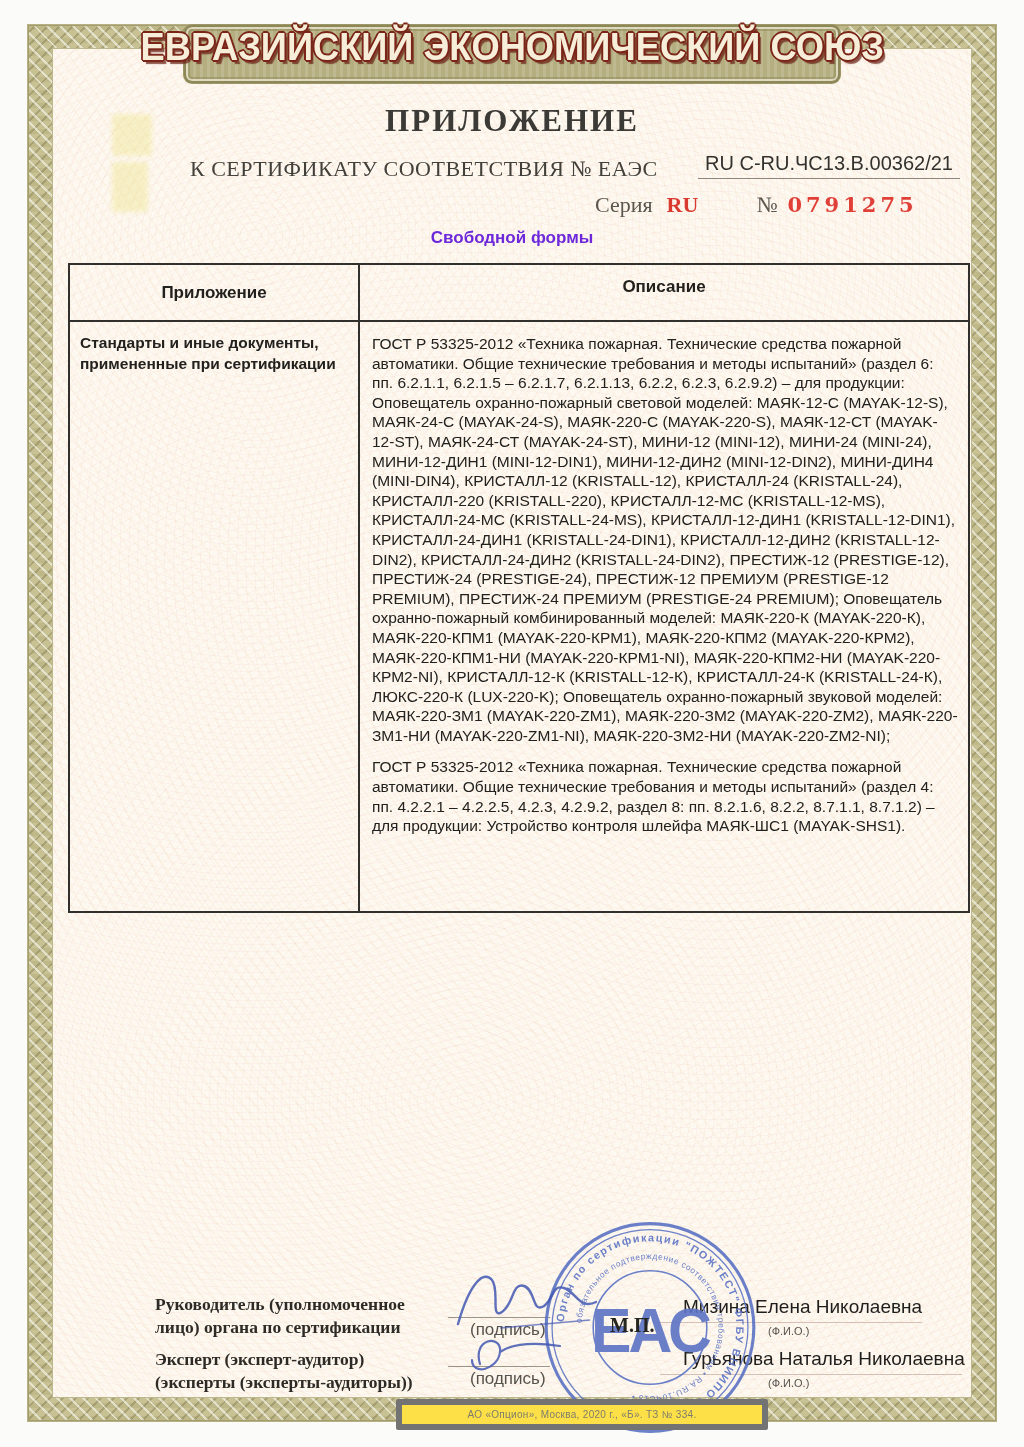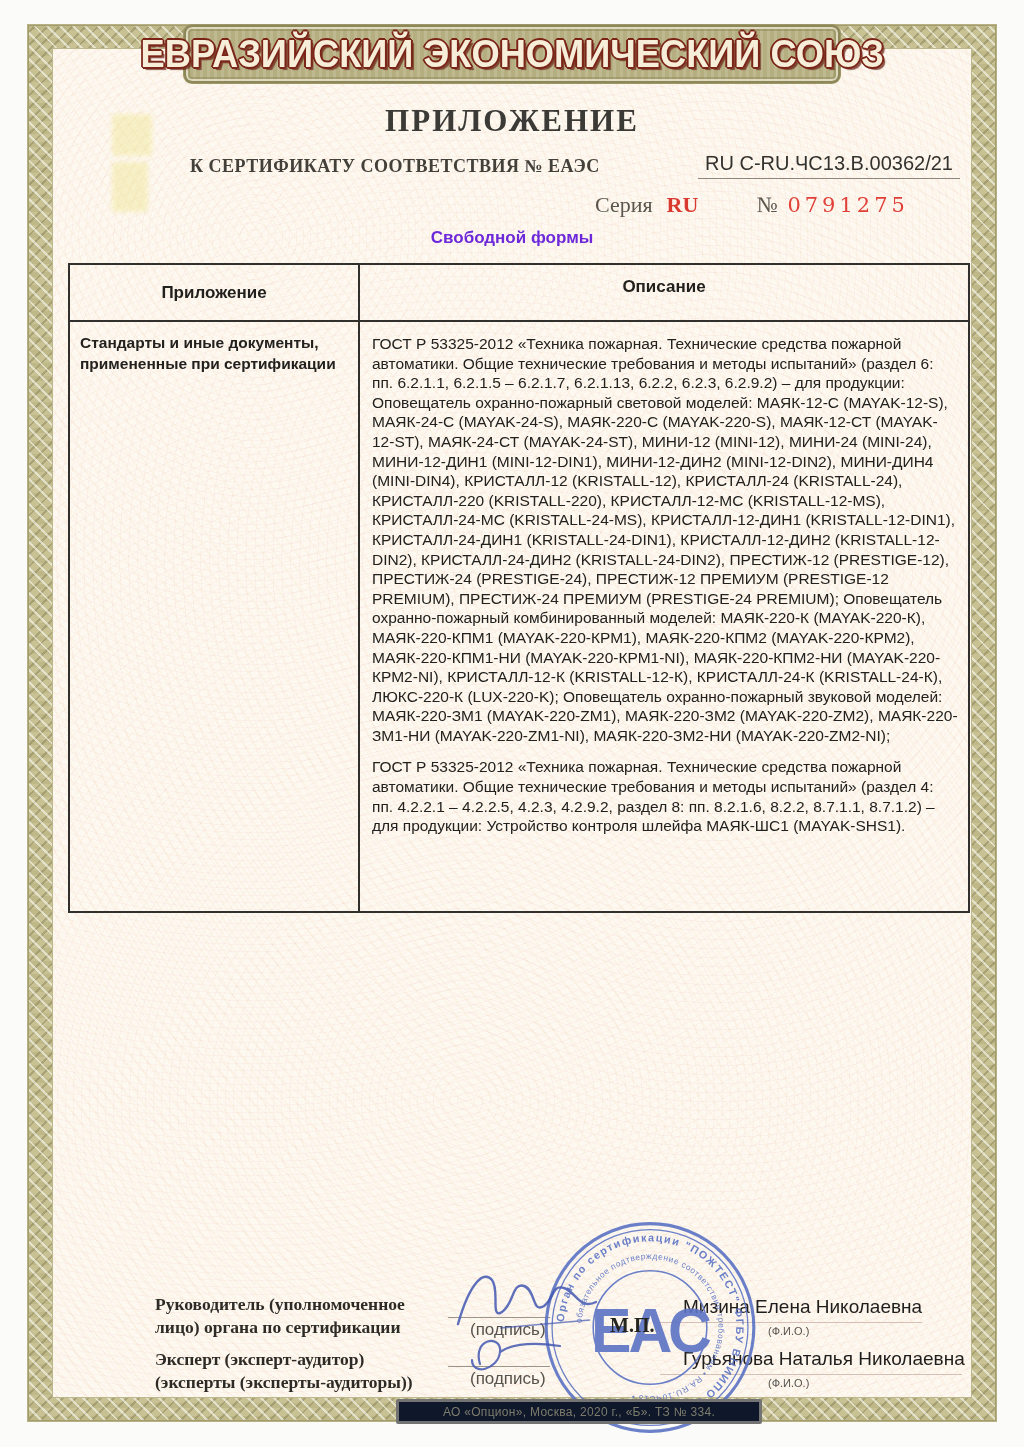--- a/index.html
+++ b/index.html
@@ -33,47 +33,47 @@
   .wm{position:absolute;background:#e9df5e;opacity:.28;filter:blur(2px);border-radius:3px;}
 
   
   .banner{
     position:absolute;left:50%;top:25px;transform:translateX(-50%);
     width:652px;height:54px;
     background-color:#b5ae80;
     background-image:repeating-linear-gradient(90deg, rgba(255,255,245,.14) 0 3px, rgba(0,0,0,0) 3px 7px);
     border:2px solid #8e8858;border-radius:8px;
     box-shadow: inset 0 0 0 2px rgba(252,250,235,.65), inset 0 0 0 4px rgba(142,136,88,.5), 0 0 0 1px #9d9668;
-    display:flex;align-items:center;justify-content:center;
+    display:flex;justify-content:center;
   }
   .banner-text{
     font-family:"Liberation Sans",sans-serif;font-weight:700;font-size:37px;
     color:#f6eed8;letter-spacing:0px;white-space:nowrap;transform:scale(.98,1.06);
     text-shadow:
       -2px 0 0 #7b2418, 2px 0 0 #7b2418, 0 -2px 0 #7b2418, 0 2px 0 #7b2418,
       -1px -1px 0 #7b2418, 1px -1px 0 #7b2418, -1px 1px 0 #7b2418, 1px 1px 0 #7b2418,
       3px 3px 1px rgba(104,32,20,.75);
   }
 
   .title{
     position:absolute;left:0;top:103px;width:1024px;text-align:center;
     font-family:"Liberation Serif",serif;font-weight:700;font-size:31px;color:#3c3a36;
     letter-spacing:2px;
   }
   .certline{position:absolute;left:190px;top:156px;width:780px;font-family:"Liberation Serif",serif;}
-  .certlabel{font-size:18px;font-weight:700;color:#43403a;letter-spacing:.5px;}
+  .certlabel{font-size:22px;font-weight:400;color:#43403a;letter-spacing:.5px;}
   .certnum{
     position:absolute;left:508px;top:-4px;width:262px;text-align:center;
     font-family:"Liberation Sans",sans-serif;font-size:20px;color:#34322e;
     border-bottom:1px solid #8c867c;padding-bottom:3px;white-space:nowrap;
   }
   .seriesline{position:absolute;left:595px;top:192px;font-family:"Liberation Serif",serif;font-size:22px;color:#5a564e;}
   .series-ru{color:#d93a30;font-weight:700;margin-left:14px;}
   .num-sign{margin-left:58px;color:#5a564e;}
-  .num-value{color:#e04038;font-family:"DejaVu Serif",serif;font-weight:400;letter-spacing:4px;margin-left:10px;font-size:21px;}
+  .num-value{color:#e04038;font-family:"DejaVu Serif",serif;font-weight:700;letter-spacing:4px;margin-left:10px;font-size:21px;}
   .formtype{
     position:absolute;left:0;top:228px;width:1024px;text-align:center;
     font-weight:700;font-size:17px;color:#6d28d9;
   }
 
   
   .cert-table{
     position:absolute;left:68px;top:263px;width:902px;height:650px;
     border:2px solid #32302c;box-sizing:border-box;background:rgba(255,255,255,.0);
   }
@@ -104,23 +104,23 @@
   .fio-line{position:absolute;height:1px;background:#d6c0b6;}
   .fio-name{position:absolute;font-size:19px;color:#1f1e1c;white-space:nowrap;}
   .fio-caption{position:absolute;font-size:11px;color:#56534c;}
   .mp{position:absolute;left:610px;top:1314px;font-family:"Liberation Serif",serif;font-weight:700;font-size:20px;color:#26241f;z-index:6;}
 
   .stamp{position:absolute;left:528px;top:1208px;z-index:5;opacity:.9;}
   .sig-svg{position:absolute;z-index:7;}
 
   .footer-box{
     position:absolute;left:396px;top:1399px;width:360px;height:19px;z-index:8;
-    background:#0f172a;border:3px solid #737373;border-radius:2px;
+    background:#fde047;border:6px solid #737373;border-radius:2px;
     display:flex;align-items:center;justify-content:center;
-    font-size:12px;color:#7d7c6c;letter-spacing:.3px;
+    font-size:10px;color:#7d7c6c;letter-spacing:.3px;
   }
 </style>
 </head>
 <body>
 
 <div class="page">
 
   <div class="frame"></div>
   <div class="inner"></div>
 

